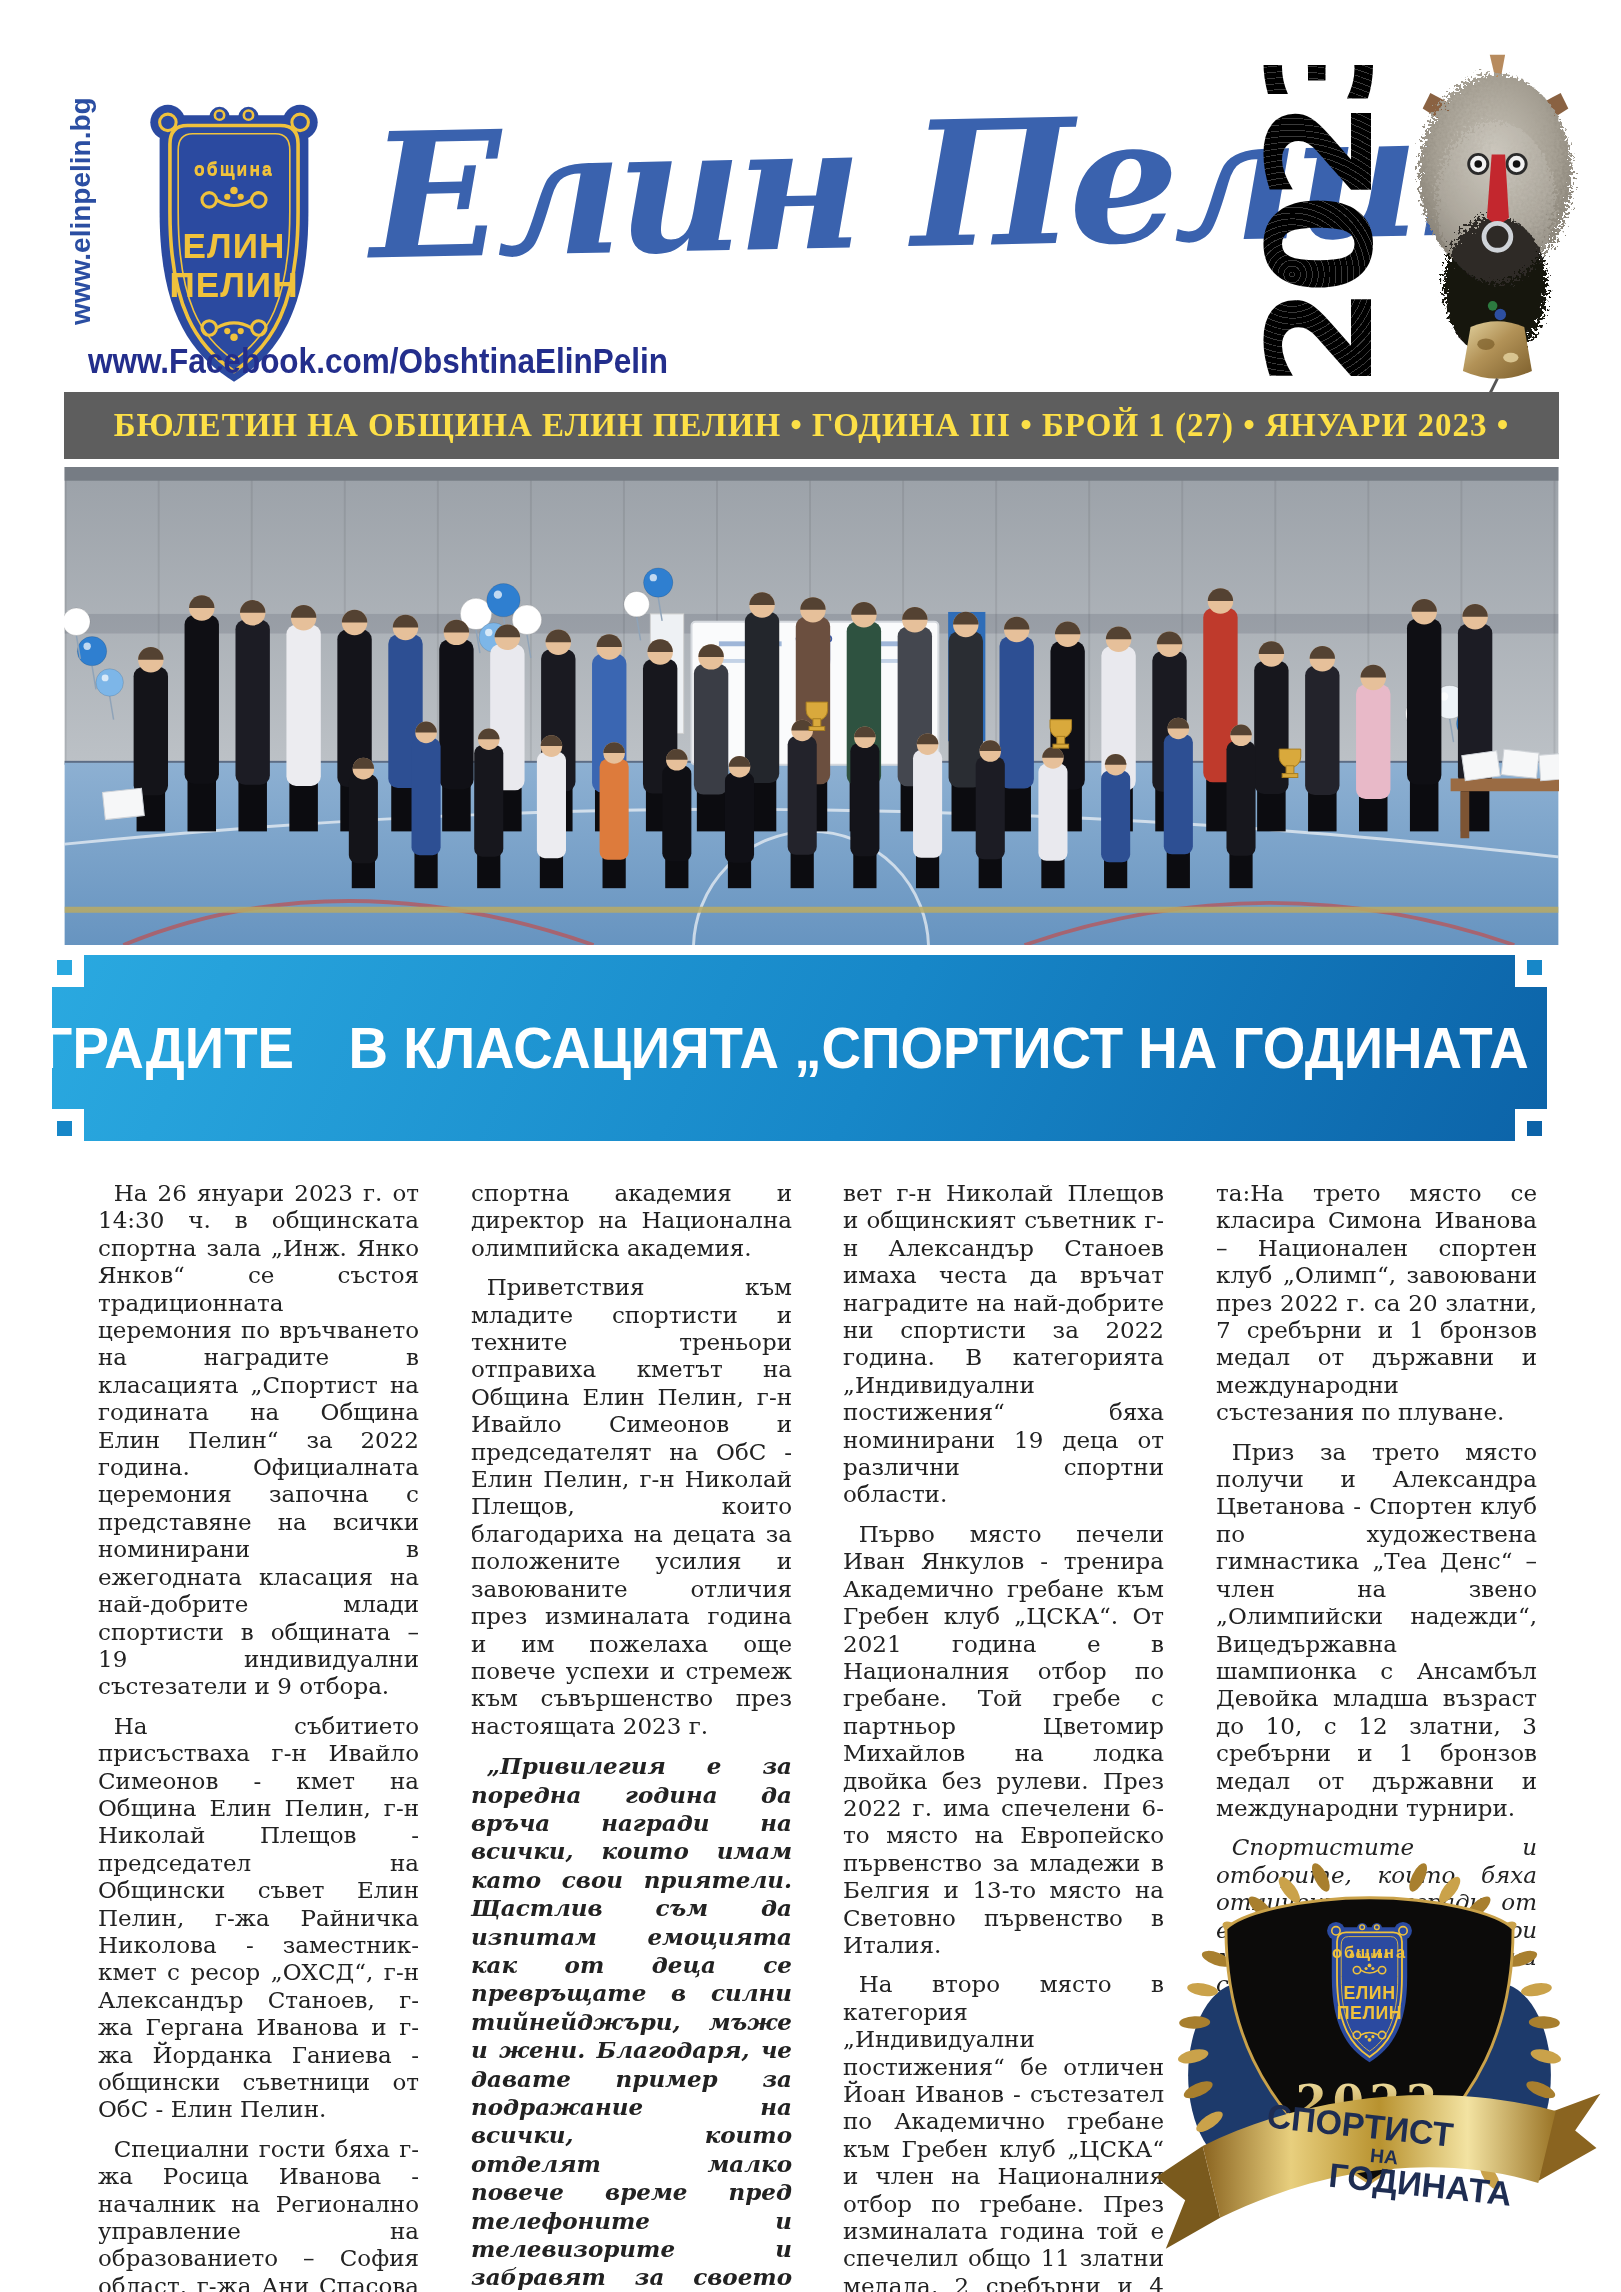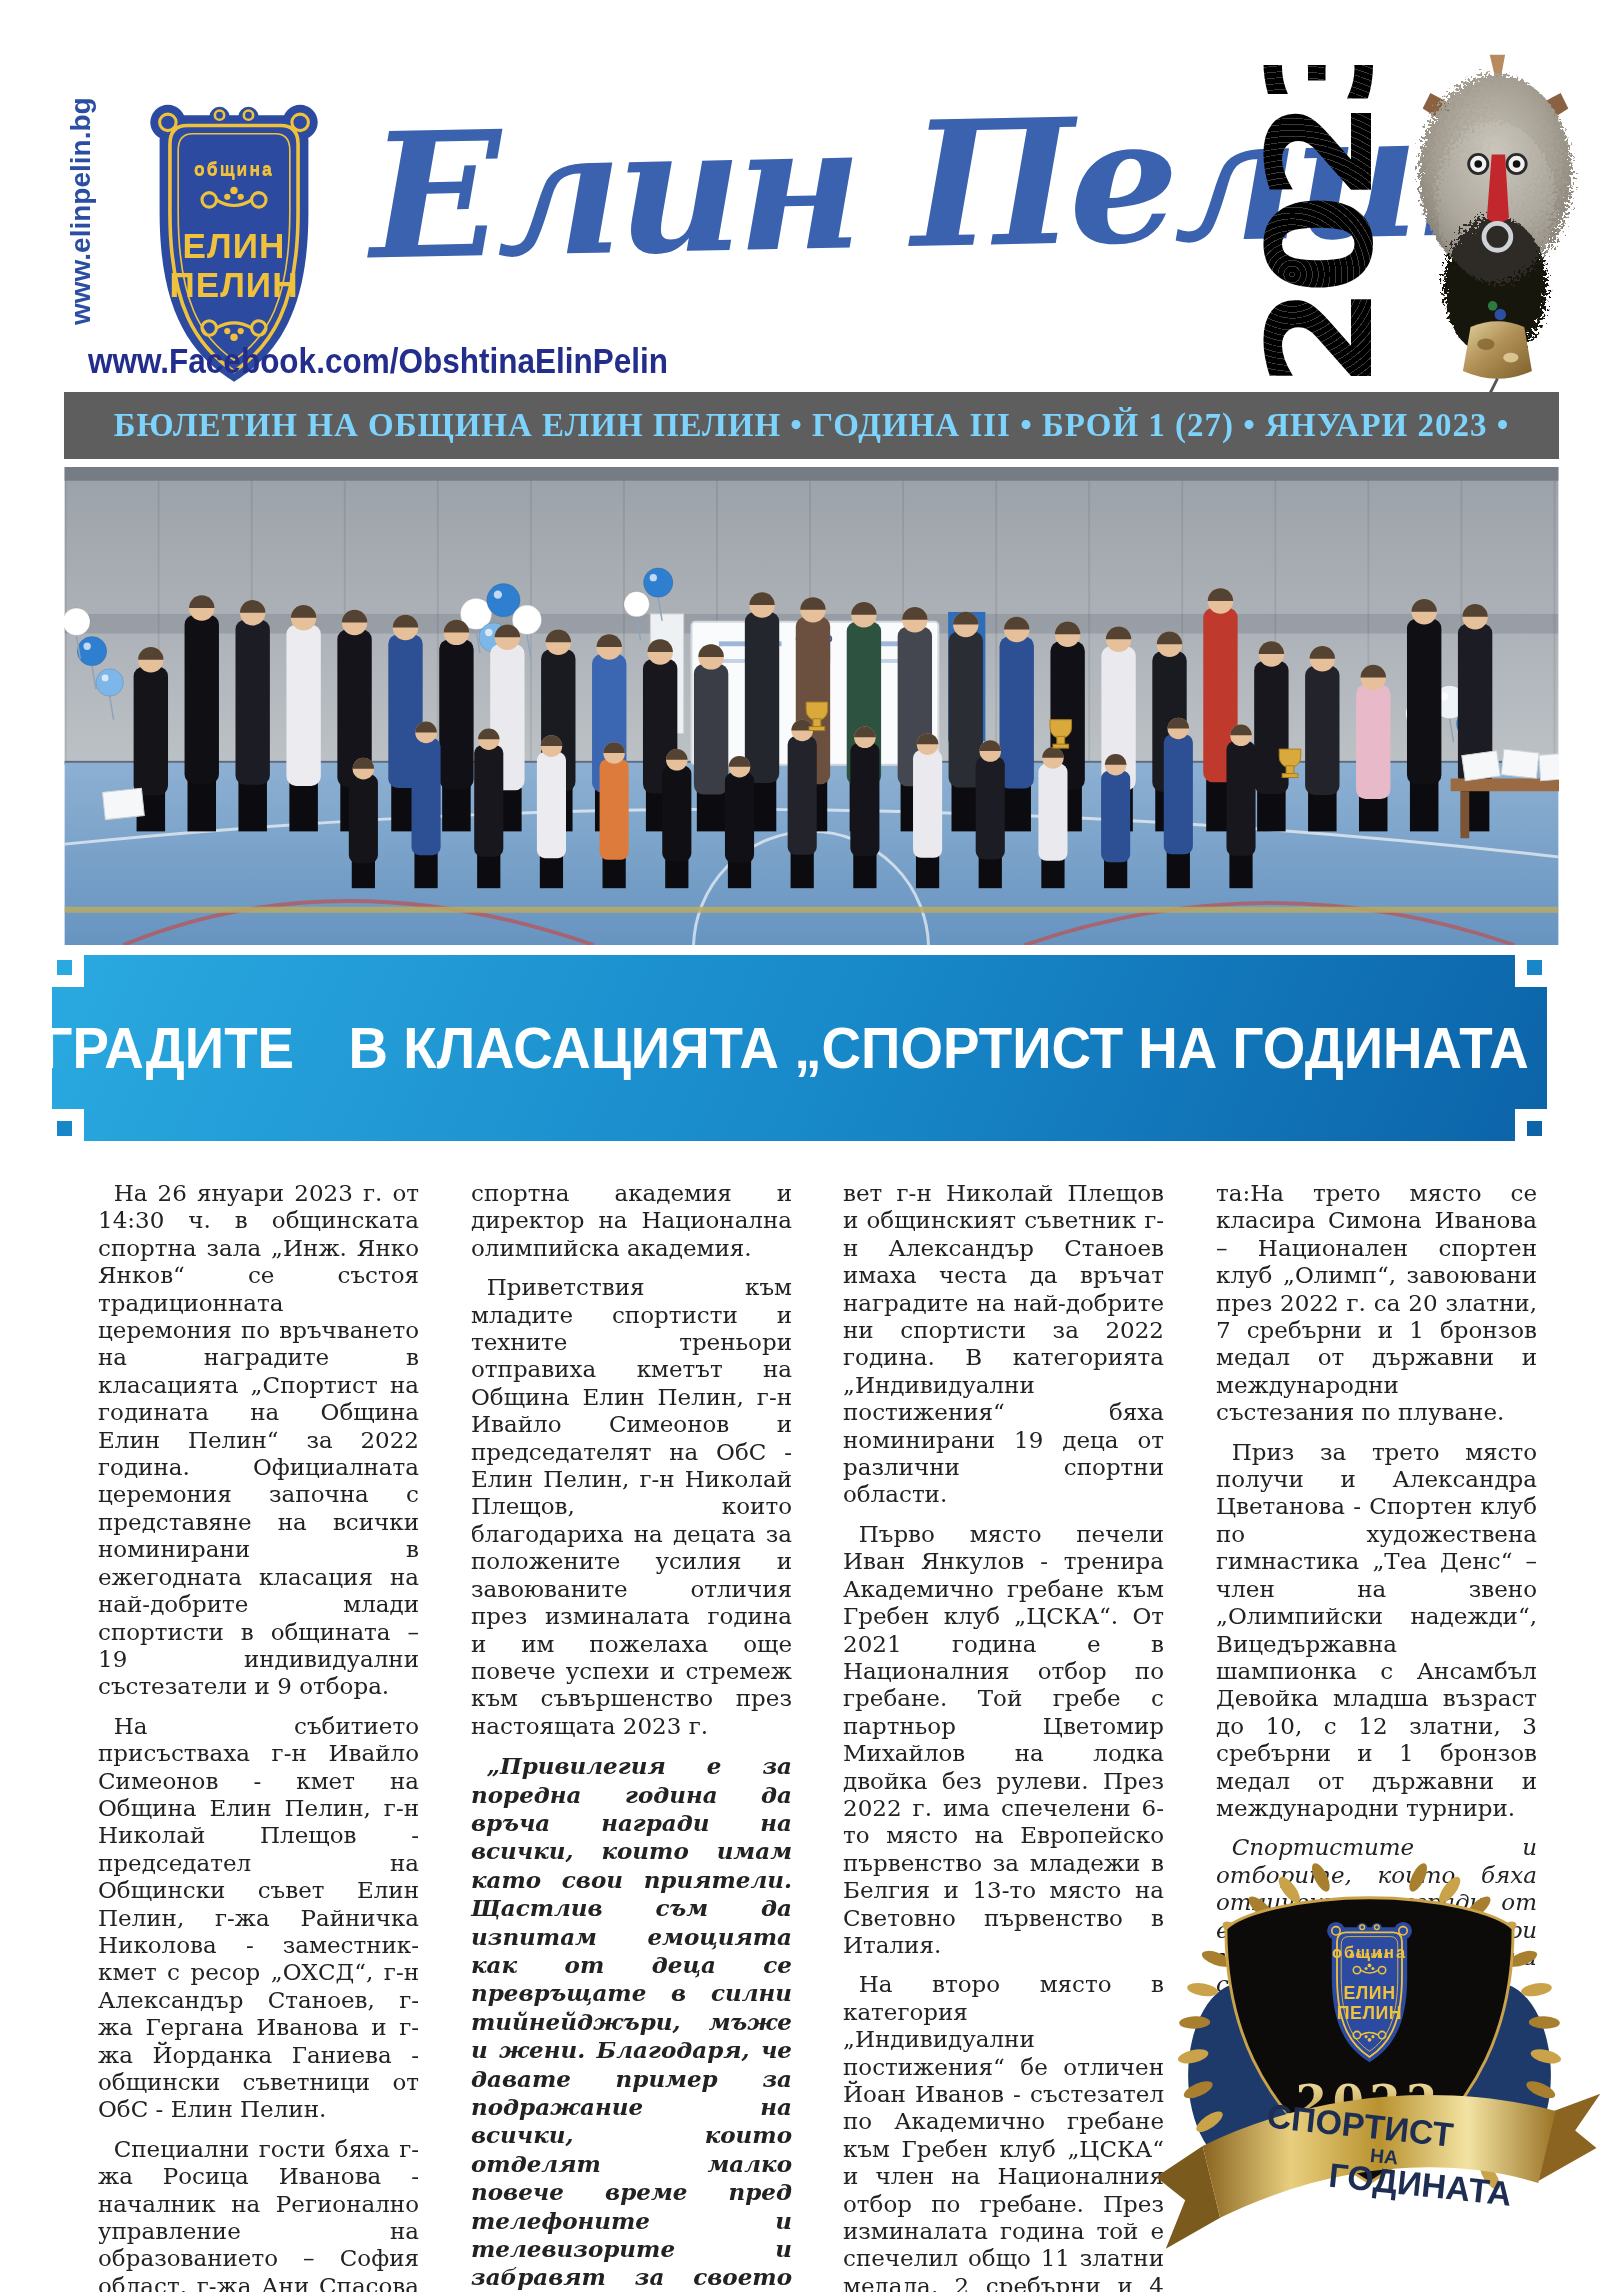--- a/index.html
+++ b/index.html
@@ -15,21 +15,21 @@
     transform:rotate(-1.2deg);white-space:nowrap;}
   .year-art{position:absolute;left:1155px;top:145px;width:323px;height:162px;
     transform:rotate(-90deg);text-align:center;
     font:900 145px "DejaVu Sans",sans-serif;letter-spacing:-7.8px;color:#161616;
     background:repeating-radial-gradient(circle at 35% 35%,#000 0 2px,#3a3a3a 2px 2.9px,#000 2.9px 5.9px);
     -webkit-background-clip:text;background-clip:text;-webkit-text-fill-color:transparent;}
   .mask{position:absolute;left:1384px;top:49px;width:223px;height:345px;}
   .fb{position:absolute;left:88px;top:341px;font:700 35px "Liberation Sans",sans-serif;
     color:#232e8c;transform:scaleX(.9);transform-origin:left;white-space:nowrap;}
   .issue-bar{position:absolute;left:64px;top:392px;width:1495px;height:67px;background:#5e5e5e;
-    color:#7dd3fc;font:700 33px "Liberation Serif",serif;text-align:center;line-height:67px;
+    color:#fde047;font:700 33px "Liberation Serif",serif;text-align:center;line-height:67px;
     letter-spacing:1px;white-space:nowrap;}
   .photo{position:absolute;left:64px;top:467px;width:1495px;height:478px;}
   
   .headline{position:absolute;left:52px;top:955px;width:1495px;height:186px;
     background:linear-gradient(115deg,#2aa9e0 0%,#1787c8 55%,#0c63a8 100%);
     display:flex;flex-direction:row;justify-content:center;align-items:center;}
   .hl{font:800 57px "Liberation Sans",sans-serif;color:#fff;line-height:61px;
     transform:scaleX(.96);white-space:nowrap;letter-spacing:0;}
   .px{position:absolute;}
   .px .w{position:absolute;background:#fff;width:33px;height:33px;}

